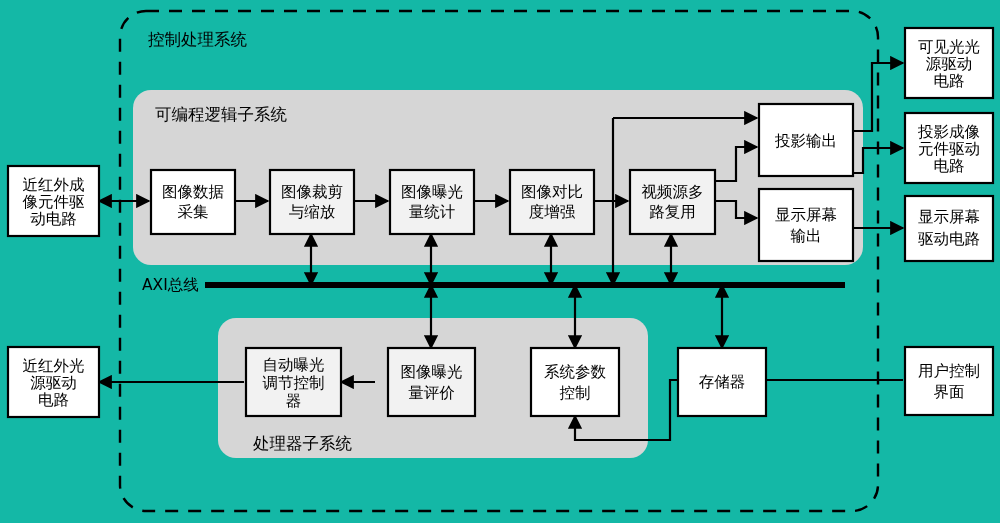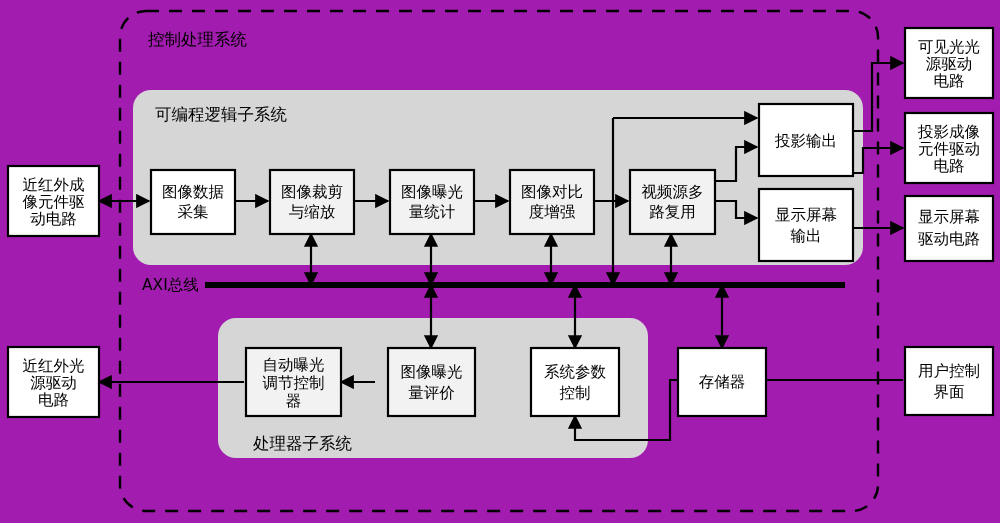--- a/index.html
+++ b/index.html
@@ -4,21 +4,21 @@
 <style>
   html, body {
     margin: 0;
     padding: 0;
     background: #ffffff;
   }
   #diagram-root {
     position: relative;
     width: 1000px;
     height: 523px;
-    background: #a21caf;
+    background: #14b8a6;
     font-family: "DejaVu Sans", "Liberation Sans", sans-serif;
     overflow: hidden;
   }
   svg#diagram-svg {
     position: absolute;
     top: 0;
     left: 0;
     width: 1000px;
     height: 523px;
   }

